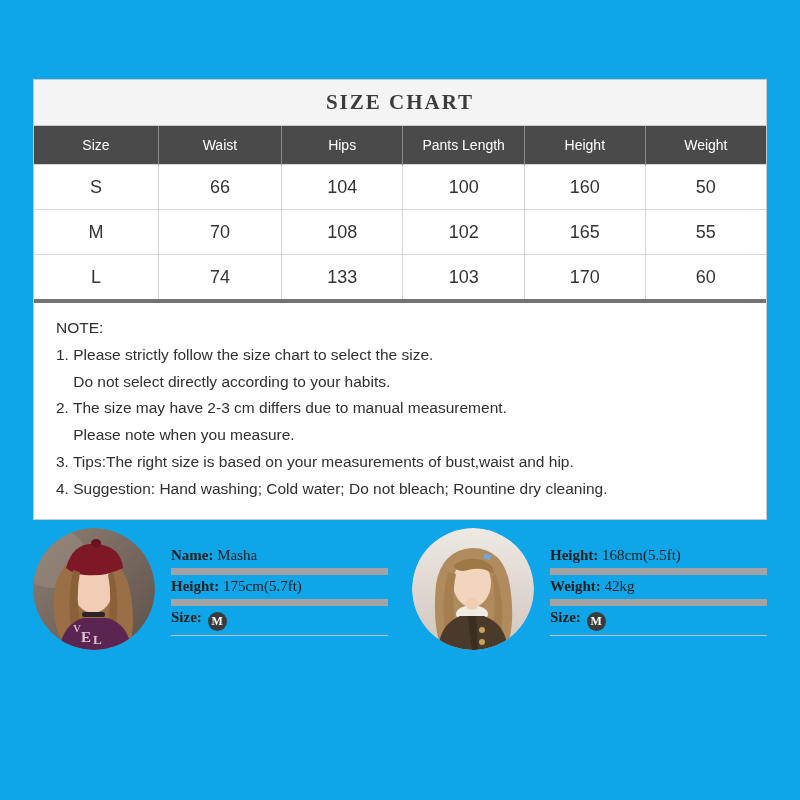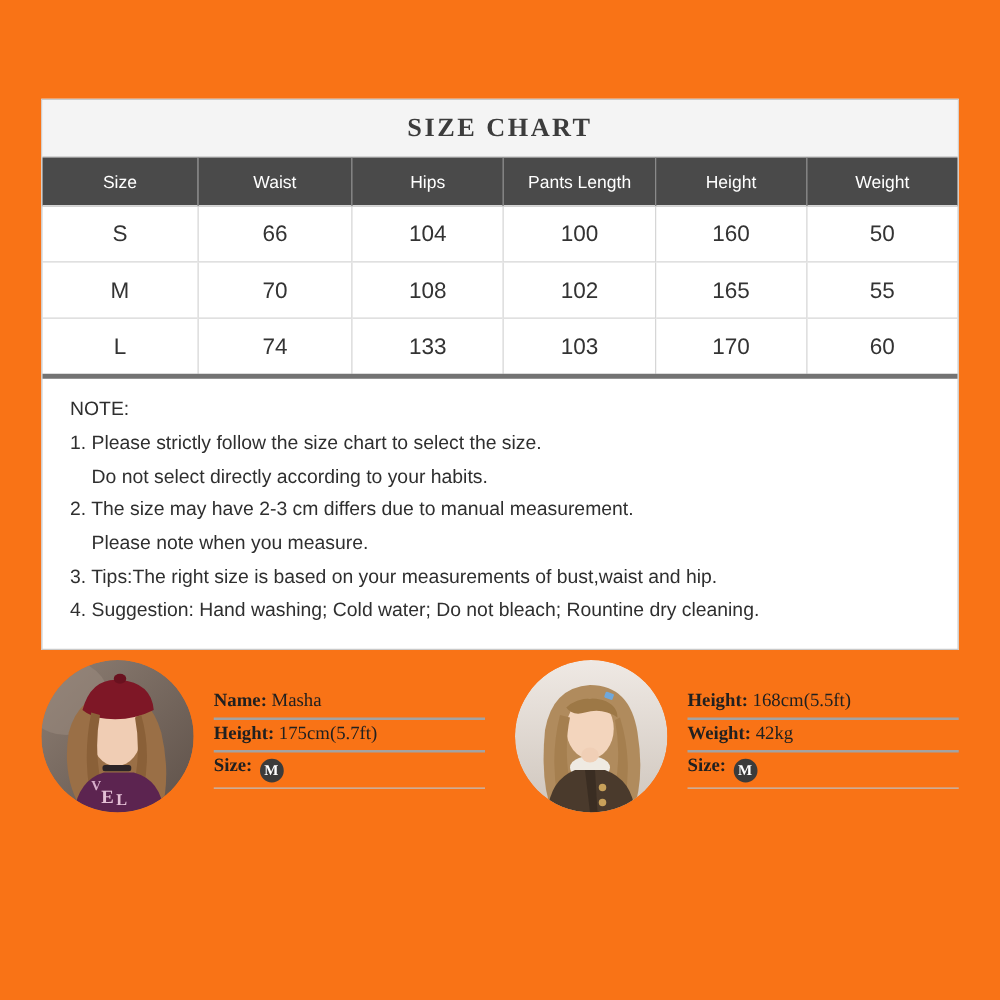--- a/index.html
+++ b/index.html
@@ -8,21 +8,21 @@
     background: #ffffff;
     width: 800px;
     height: 800px;
     font-family: "Liberation Sans", sans-serif;
   }
 
   #page {
     position: relative;
     width: 800px;
     height: 800px;
-    background: #f97316;
+    background: #0ea5e9;
     overflow: hidden;
   }
 
   
   .chart-card {
     position: absolute;
     left: 33px;
     top: 79px;
     width: 734px;
     border: 1px solid #c9c9c9;
@@ -110,21 +110,21 @@
 
   .avatar svg { display: block; }
 
   .model-info {
     margin-left: 16px;
     flex: 1;
     padding-top: 2px;
   }
 
   .info-row {
-    border-bottom: 2px solid #a3a3a3;
+    border-bottom: 7px solid #a3a3a3;
     padding: 3px 0 4px 0;
     font-size: 15px;
     color: #202020;
     font-family: "Liberation Serif", serif;
     white-space: nowrap;
   }
   .info-row:last-child { border-bottom: 1px solid #c0c0c0; }
 
   .info-key {
     font-weight: bold;

